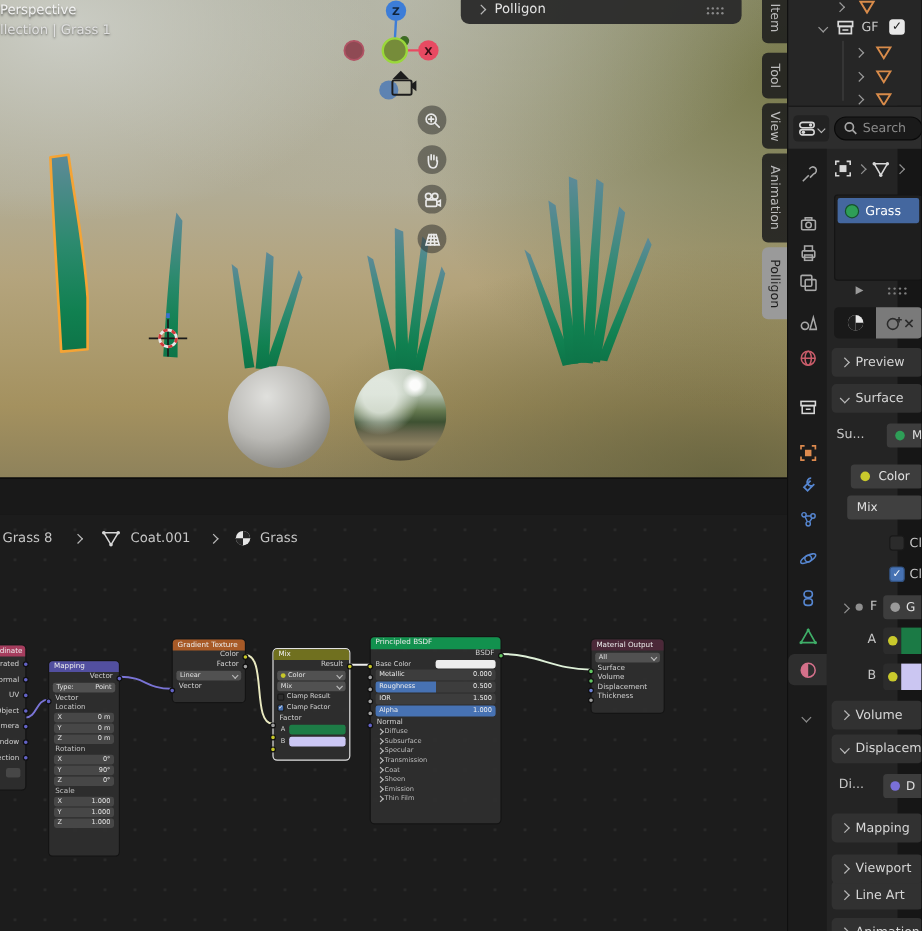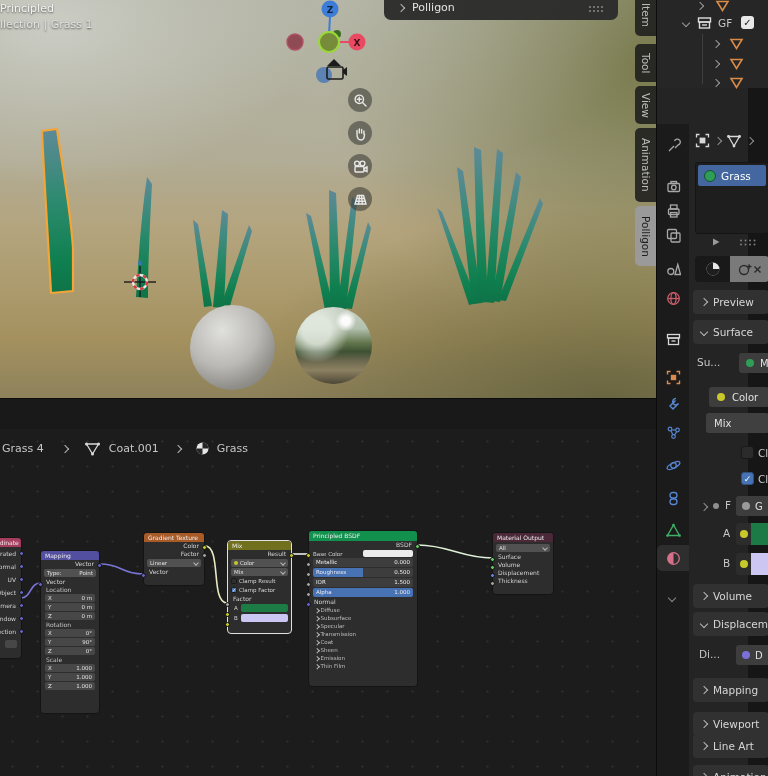--- a/index.html
+++ b/index.html
@@ -126,21 +126,21 @@
     </svg>
 
     <div class="abs" style="left:190px;top:305px;width:85px;height:85px;border-radius:50%;
       background:radial-gradient(circle at 38% 30%, #e0e0dd, #bab9b5 45%, #908f8a 72%, #747369 100%);"></div>
     <div class="abs" style="left:295px;top:307px;width:77px;height:77px;border-radius:50%;overflow:hidden;
       background:
         radial-gradient(circle at 66% 18%, rgba(255,255,255,.95) 0 5%, rgba(255,255,255,0) 13%),
         radial-gradient(circle at 28% 30%, rgba(230,236,228,.85) 0 18%, rgba(230,236,228,0) 42%),
         linear-gradient(180deg,#c9d2c6 0%,#b2c0ae 28%,#64784f 46%,#3e5132 58%,#6b684f 70%,#8c8161 82%,#4c4636 100%);"></div>
 
-    <div class="vp-text" style="left:0;top:2px">Principled</div>
+    <div class="vp-text" style="left:0;top:2px">Perspective</div>
     <div class="vp-text" style="left:0;top:18px;color:#e0e0e0">llection | Grass 1</div>
 
     <div id="vp-popup">
       <span class="chev r" style="margin:0 8px 9px 14px"></span>
       <span style="margin-bottom:6px">Polligon</span>
       <svg style="position:absolute;right:14px;bottom:7px" width="16" height="8">
         <g fill="#8a8a8a">
             <circle cx="2" cy="2" r="1"></circle>
             <circle cx="6" cy="2" r="1"></circle>
             <circle cx="10" cy="2" r="1"></circle>
@@ -226,21 +226,21 @@
     
     
     
     
     
   </div>
 
   <div id="canvas">
 
     <div id="crumb">
-      <span>Grass 4</span>
+      <span>Grass 8</span>
       <span class="chev r" style="margin:0 16px 0 18px"></span>
       <svg width="17" height="15" style="margin-right:8px" fill="none" stroke="#d8d8d8" stroke-width="1.3">
         <path d="M2.5 3 H14.5 L8.5 13 Z"></path>
           <circle cx="2.5" cy="3" r="1.5" fill="#d8d8d8" stroke="none"></circle>
         <circle cx="14.5" cy="3" r="1.5" fill="#d8d8d8" stroke="none"></circle>
           <circle cx="8.5" cy="13" r="1.5" fill="#d8d8d8" stroke="none"></circle>
       </svg>
       <span>Coat.001</span>
       <span class="chev r" style="margin:0 14px 0 16px"></span>
       <svg width="15" height="15" style="margin-right:7px">
@@ -471,20 +471,38 @@
           </svg>
       </div>
       <div class="abs row" style="left:56px;top:77px">
         <span class="chev r" style="border-color:#9a9a9a"></span>
         <svg class="tri-icon" width="15" height="12" style="margin-left:10px" fill="none" stroke="#d88b4a" stroke-width="1.6">
             <path d="M2 1.5 H13 L7.5 10.5 Z"></path>
           </svg>
       </div>
     </div>
 
+    <div id="props-hd">
+      <div class="abs row" style="left:4px;top:7px;width:30px;height:22px;background:#222;border-radius:4px;justify-content:center">
+        <svg width="15" height="14" fill="none" stroke="#d8d8d8" stroke-width="1.3">
+          <rect x="1.5" y="2" width="12" height="4.4" rx="2.2"></rect>
+            <circle cx="10.5" cy="4.2" r="1.4" fill="#d8d8d8" stroke="none"></circle>
+          <rect x="1.5" y="8" width="12" height="4.4" rx="2.2"></rect>
+            <circle cx="4.5" cy="10.2" r="1.4" fill="#d8d8d8" stroke="none"></circle>
+        </svg>
+        <span class="chev d" style="width:4px;height:4px;margin-left:2px"></span>
+      </div>
+      <div class="abs row" style="left:38px;top:8px;width:74px;height:20px;background:#1a1a1a;border:1px solid #0a0a0a;border-radius:10px;box-sizing:border-box;overflow:hidden">
+        <svg width="12" height="12" style="margin:0 4px 0 7px" fill="none" stroke="#a5a5a5" stroke-width="1.4">
+          <circle cx="4.8" cy="4.8" r="3.4"></circle>
+            <line x1="7.4" y1="7.4" x2="10.6" y2="10.6"></line>
+        </svg>
+        <span style="color:#8b8b8b;font-size:10.5px;white-space:nowrap">Search</span>
+      </div>
+    </div>
 
     <div id="tabstrip">
       <div class="ptab" style="top:8px">
           <svg fill="none" stroke="#a8a8a8" stroke-width="1.3">
             <path d="M3 13 L8 8 M8.5 3 a3 3 0 1 1 3.5 4 L9 10"></path>
           </svg>
         </div>
       <div class="ptab" style="top:49px">
           <svg fill="none" stroke="#a8a8a8" stroke-width="1.3">
             <rect x="2" y="4.5" width="11.5" height="8" rx="1"></rect>

